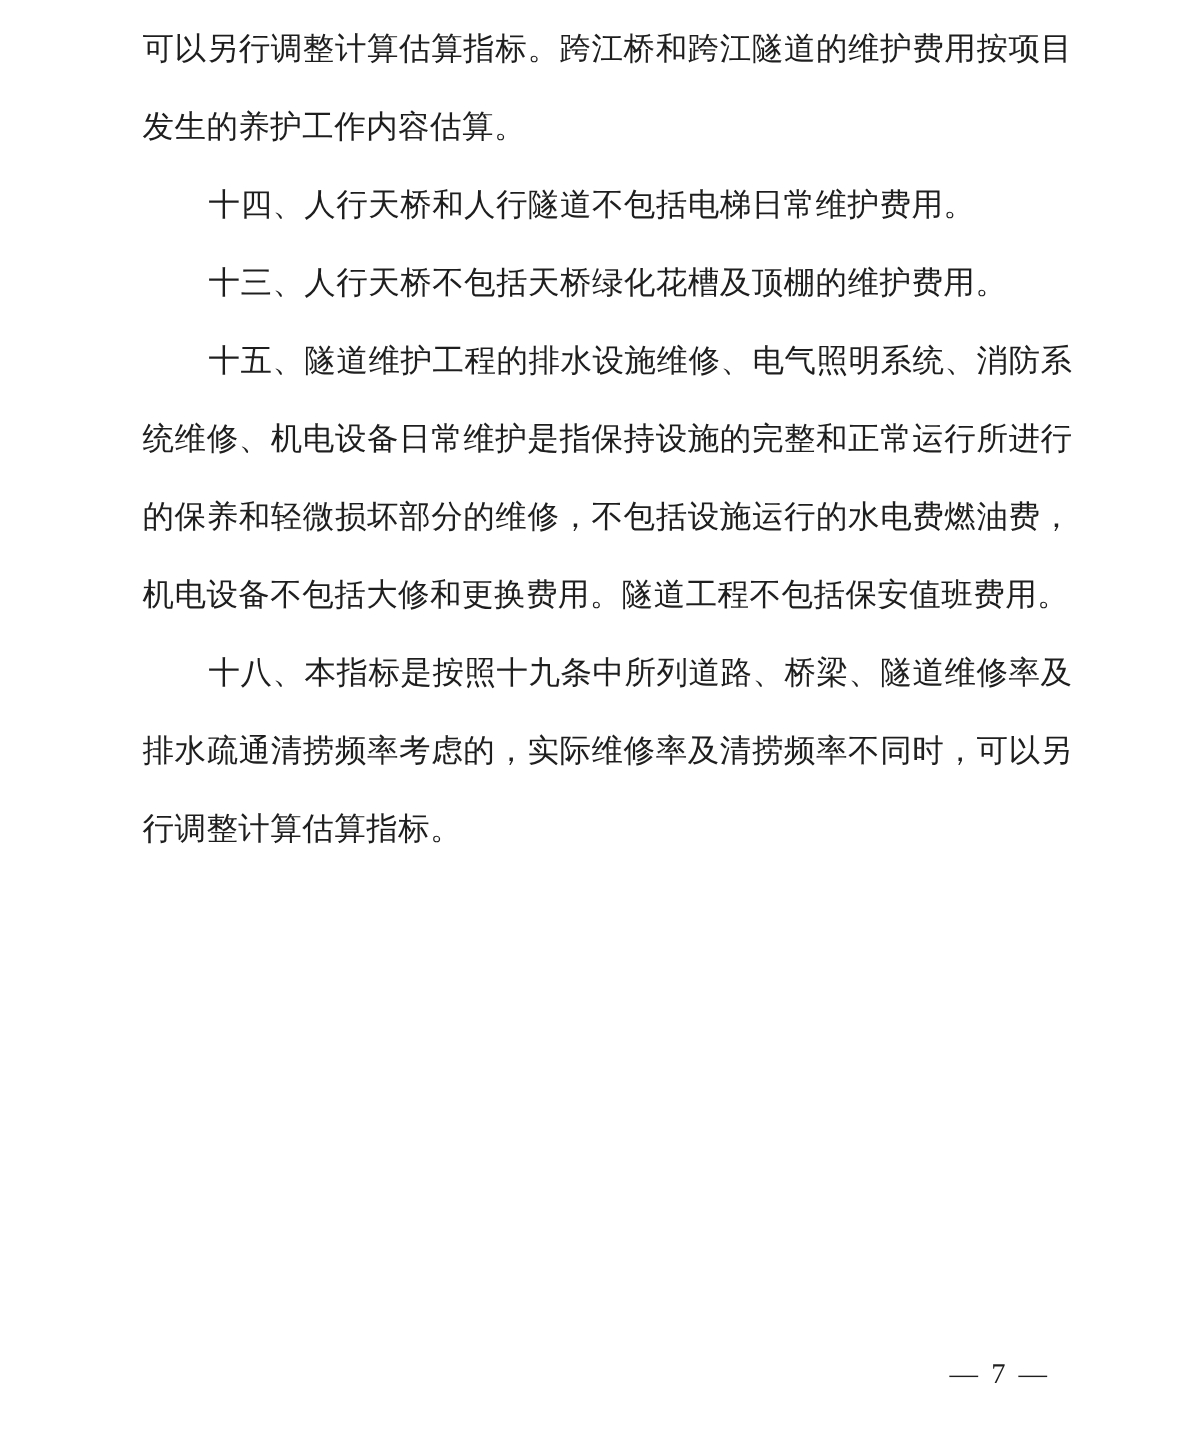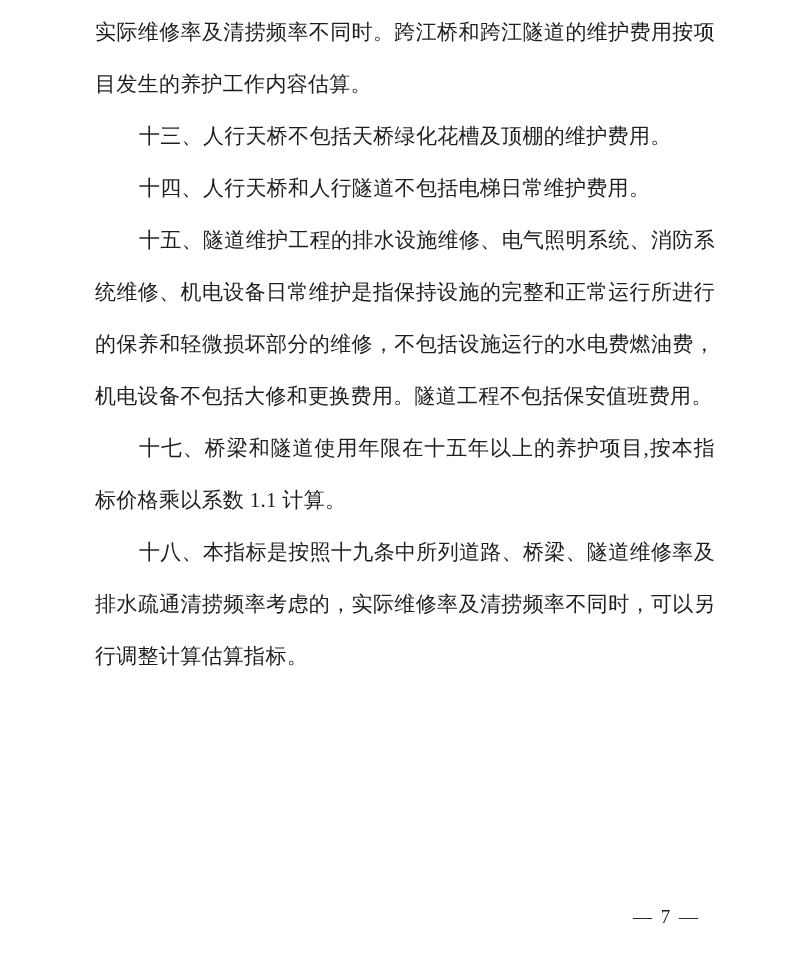--- a/index.html
+++ b/index.html
@@ -38,29 +38,28 @@
     line-height: 28px;
     letter-spacing: 2px;
     color: var(--text-color, #1e1e1e);
   }
 </style>
 </head>
 <body>
 
 <main class="page">
   <div class="body-text">
-    <p class="para no-indent">实际维修率及清捞频率不同时。跨江桥和跨江隧道的维护费用按项目发生的养护工作内容估算。</p>
+    <p class="para no-indent">可以另行调整计算估算指标。跨江桥和跨江隧道的维护费用按项目发生的养护工作内容估算。</p>
 
 
+    <p class="para">十四、人行天桥和人行隧道不包括电梯日常维护费用。</p>
+
     <p class="para">十三、人行天桥不包括天桥绿化花槽及顶棚的维护费用。</p>
-
-    <p class="para">十四、人行天桥和人行隧道不包括电梯日常维护费用。</p>
 
     <p class="para">十五、隧道维护工程的排水设施维修、电气照明系统、消防系统维修、机电设备日常维护是指保持设施的完整和正常运行所进行的保养和轻微损坏部分的维修，不包括设施运行的水电费燃油费，机电设备不包括大修和更换费用。隧道工程不包括保安值班费用。</p>
 
 
-    <p class="para">十七、桥梁和隧道使用年限在十五年以上的养护项目,按本指标价格乘以系数 1.1 计算。</p>
 
     <p class="para">十八、本指标是按照十九条中所列道路、桥梁、隧道维修率及排水疏通清捞频率考虑的，实际维修率及清捞频率不同时，可以另行调整计算估算指标。</p>
   </div>
 
   <div class="page-number">— 7 —</div>
 </main>
 
 </body></html>

